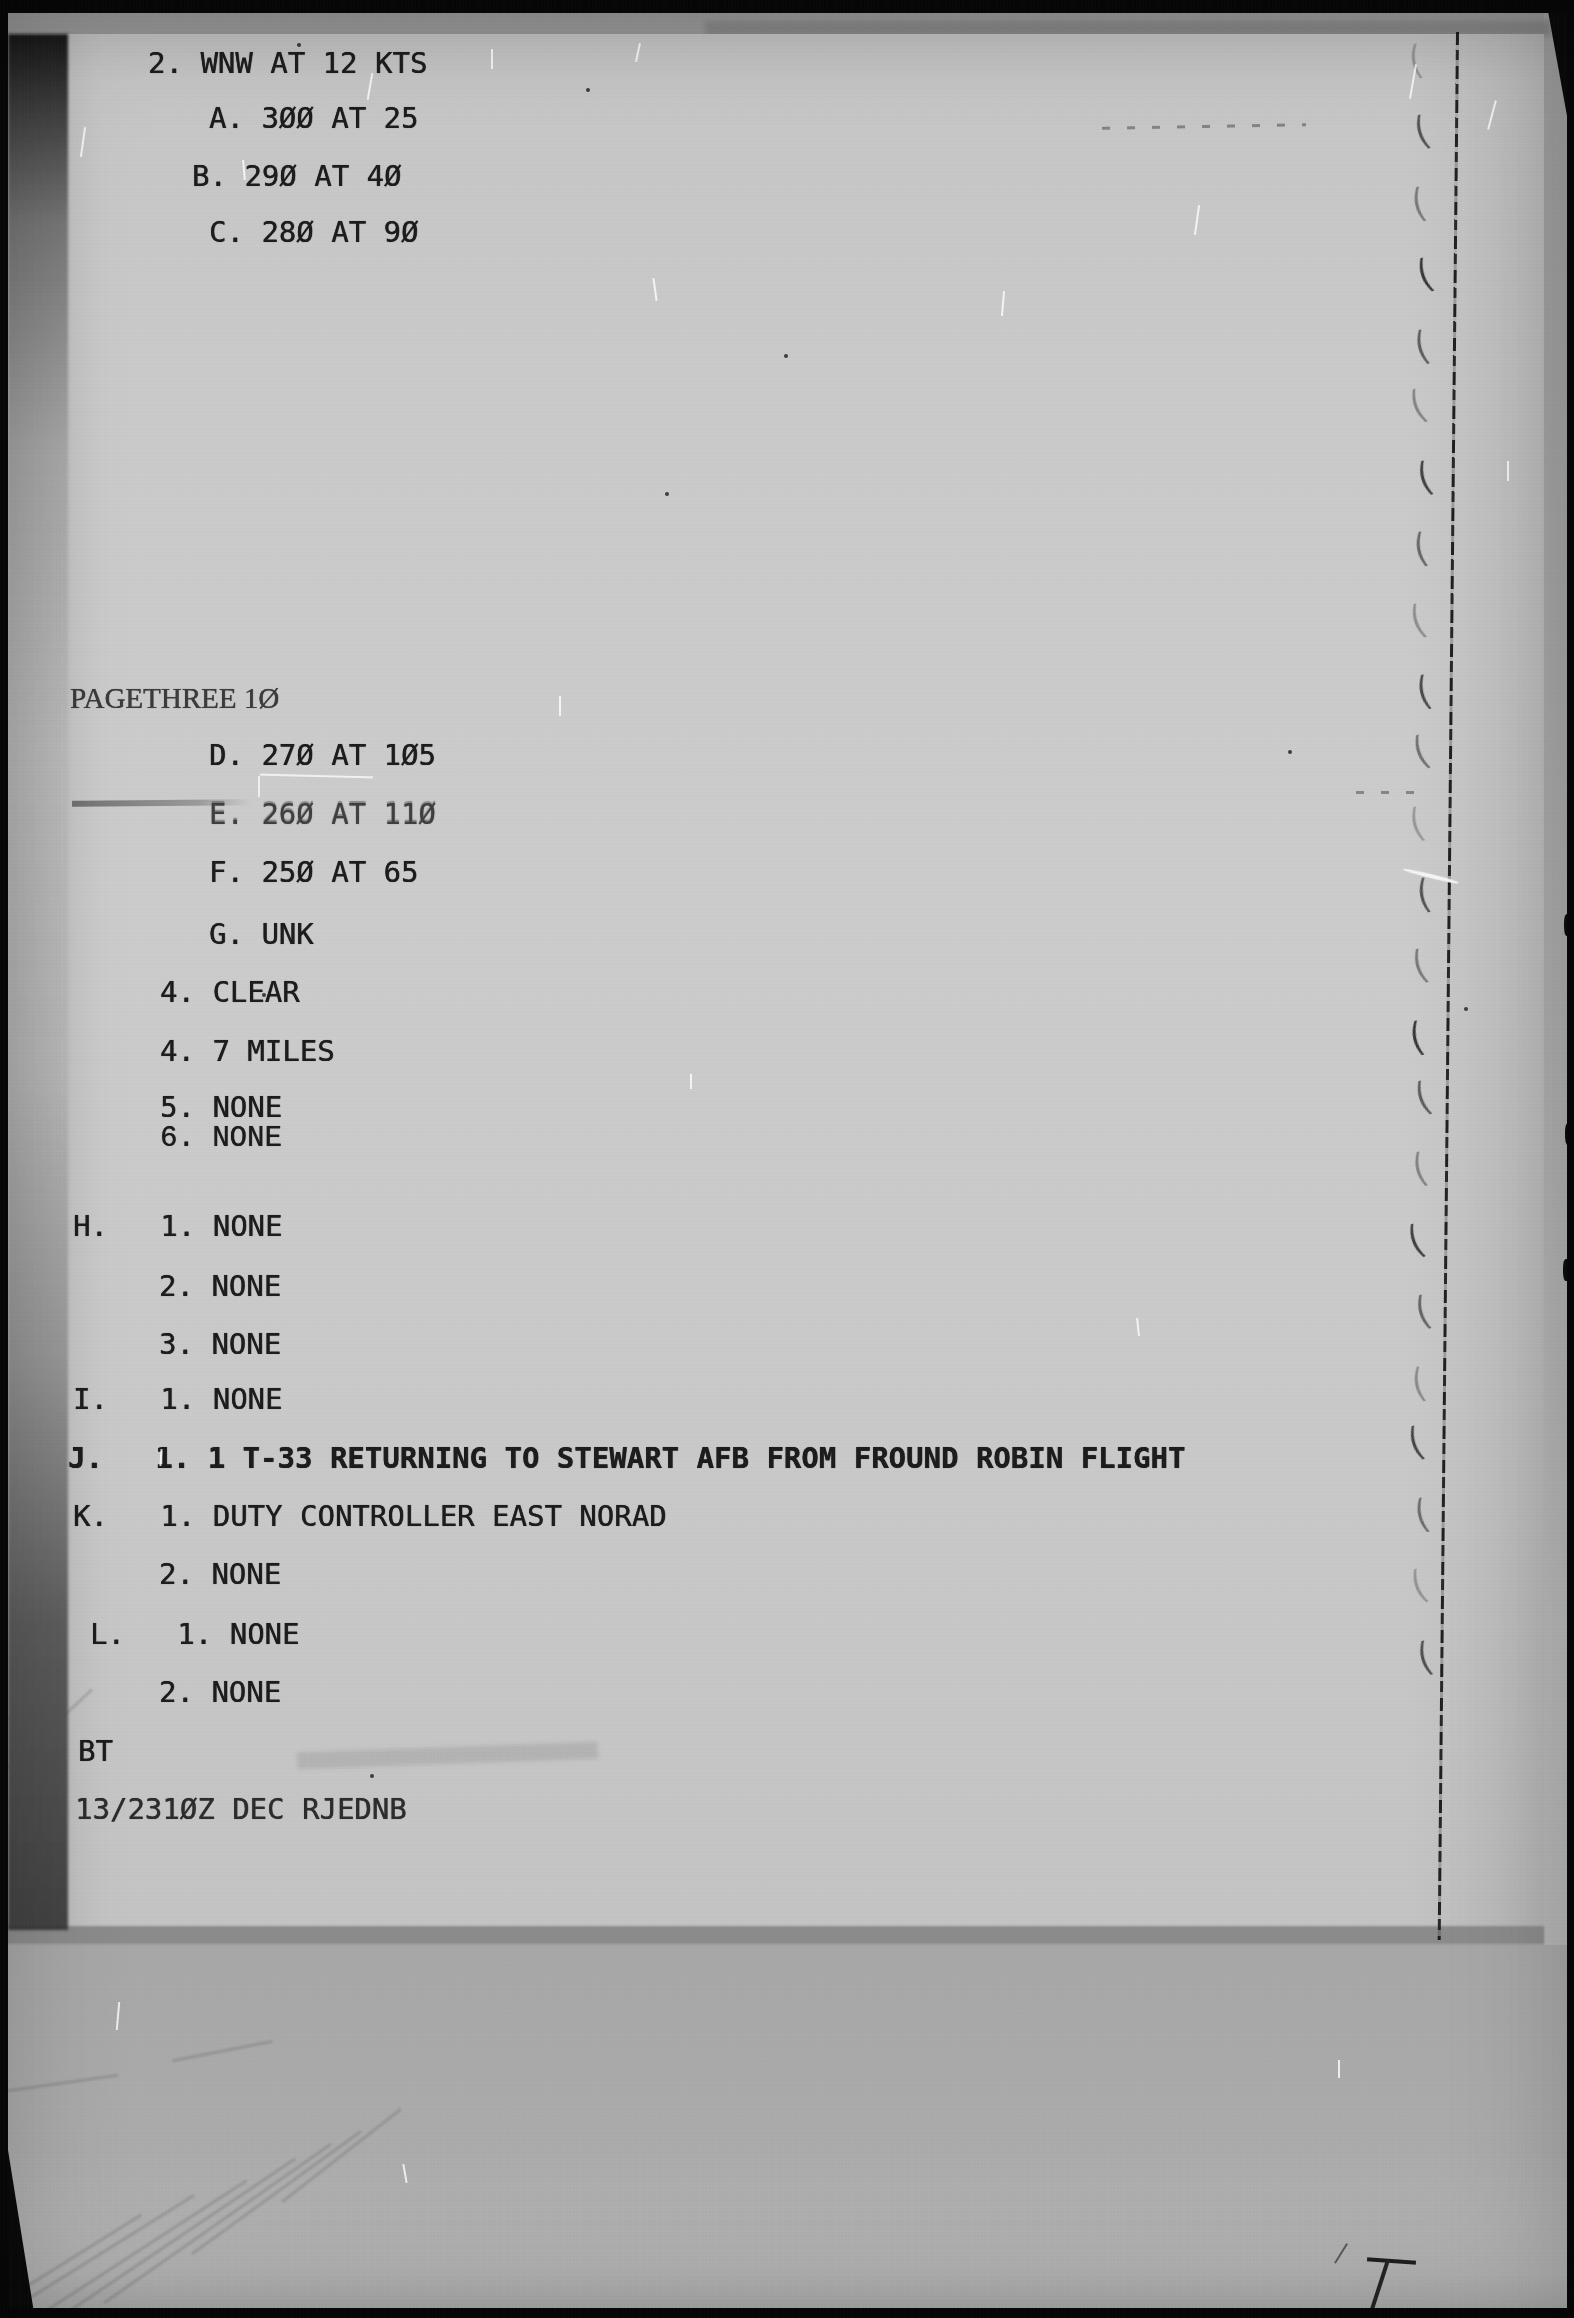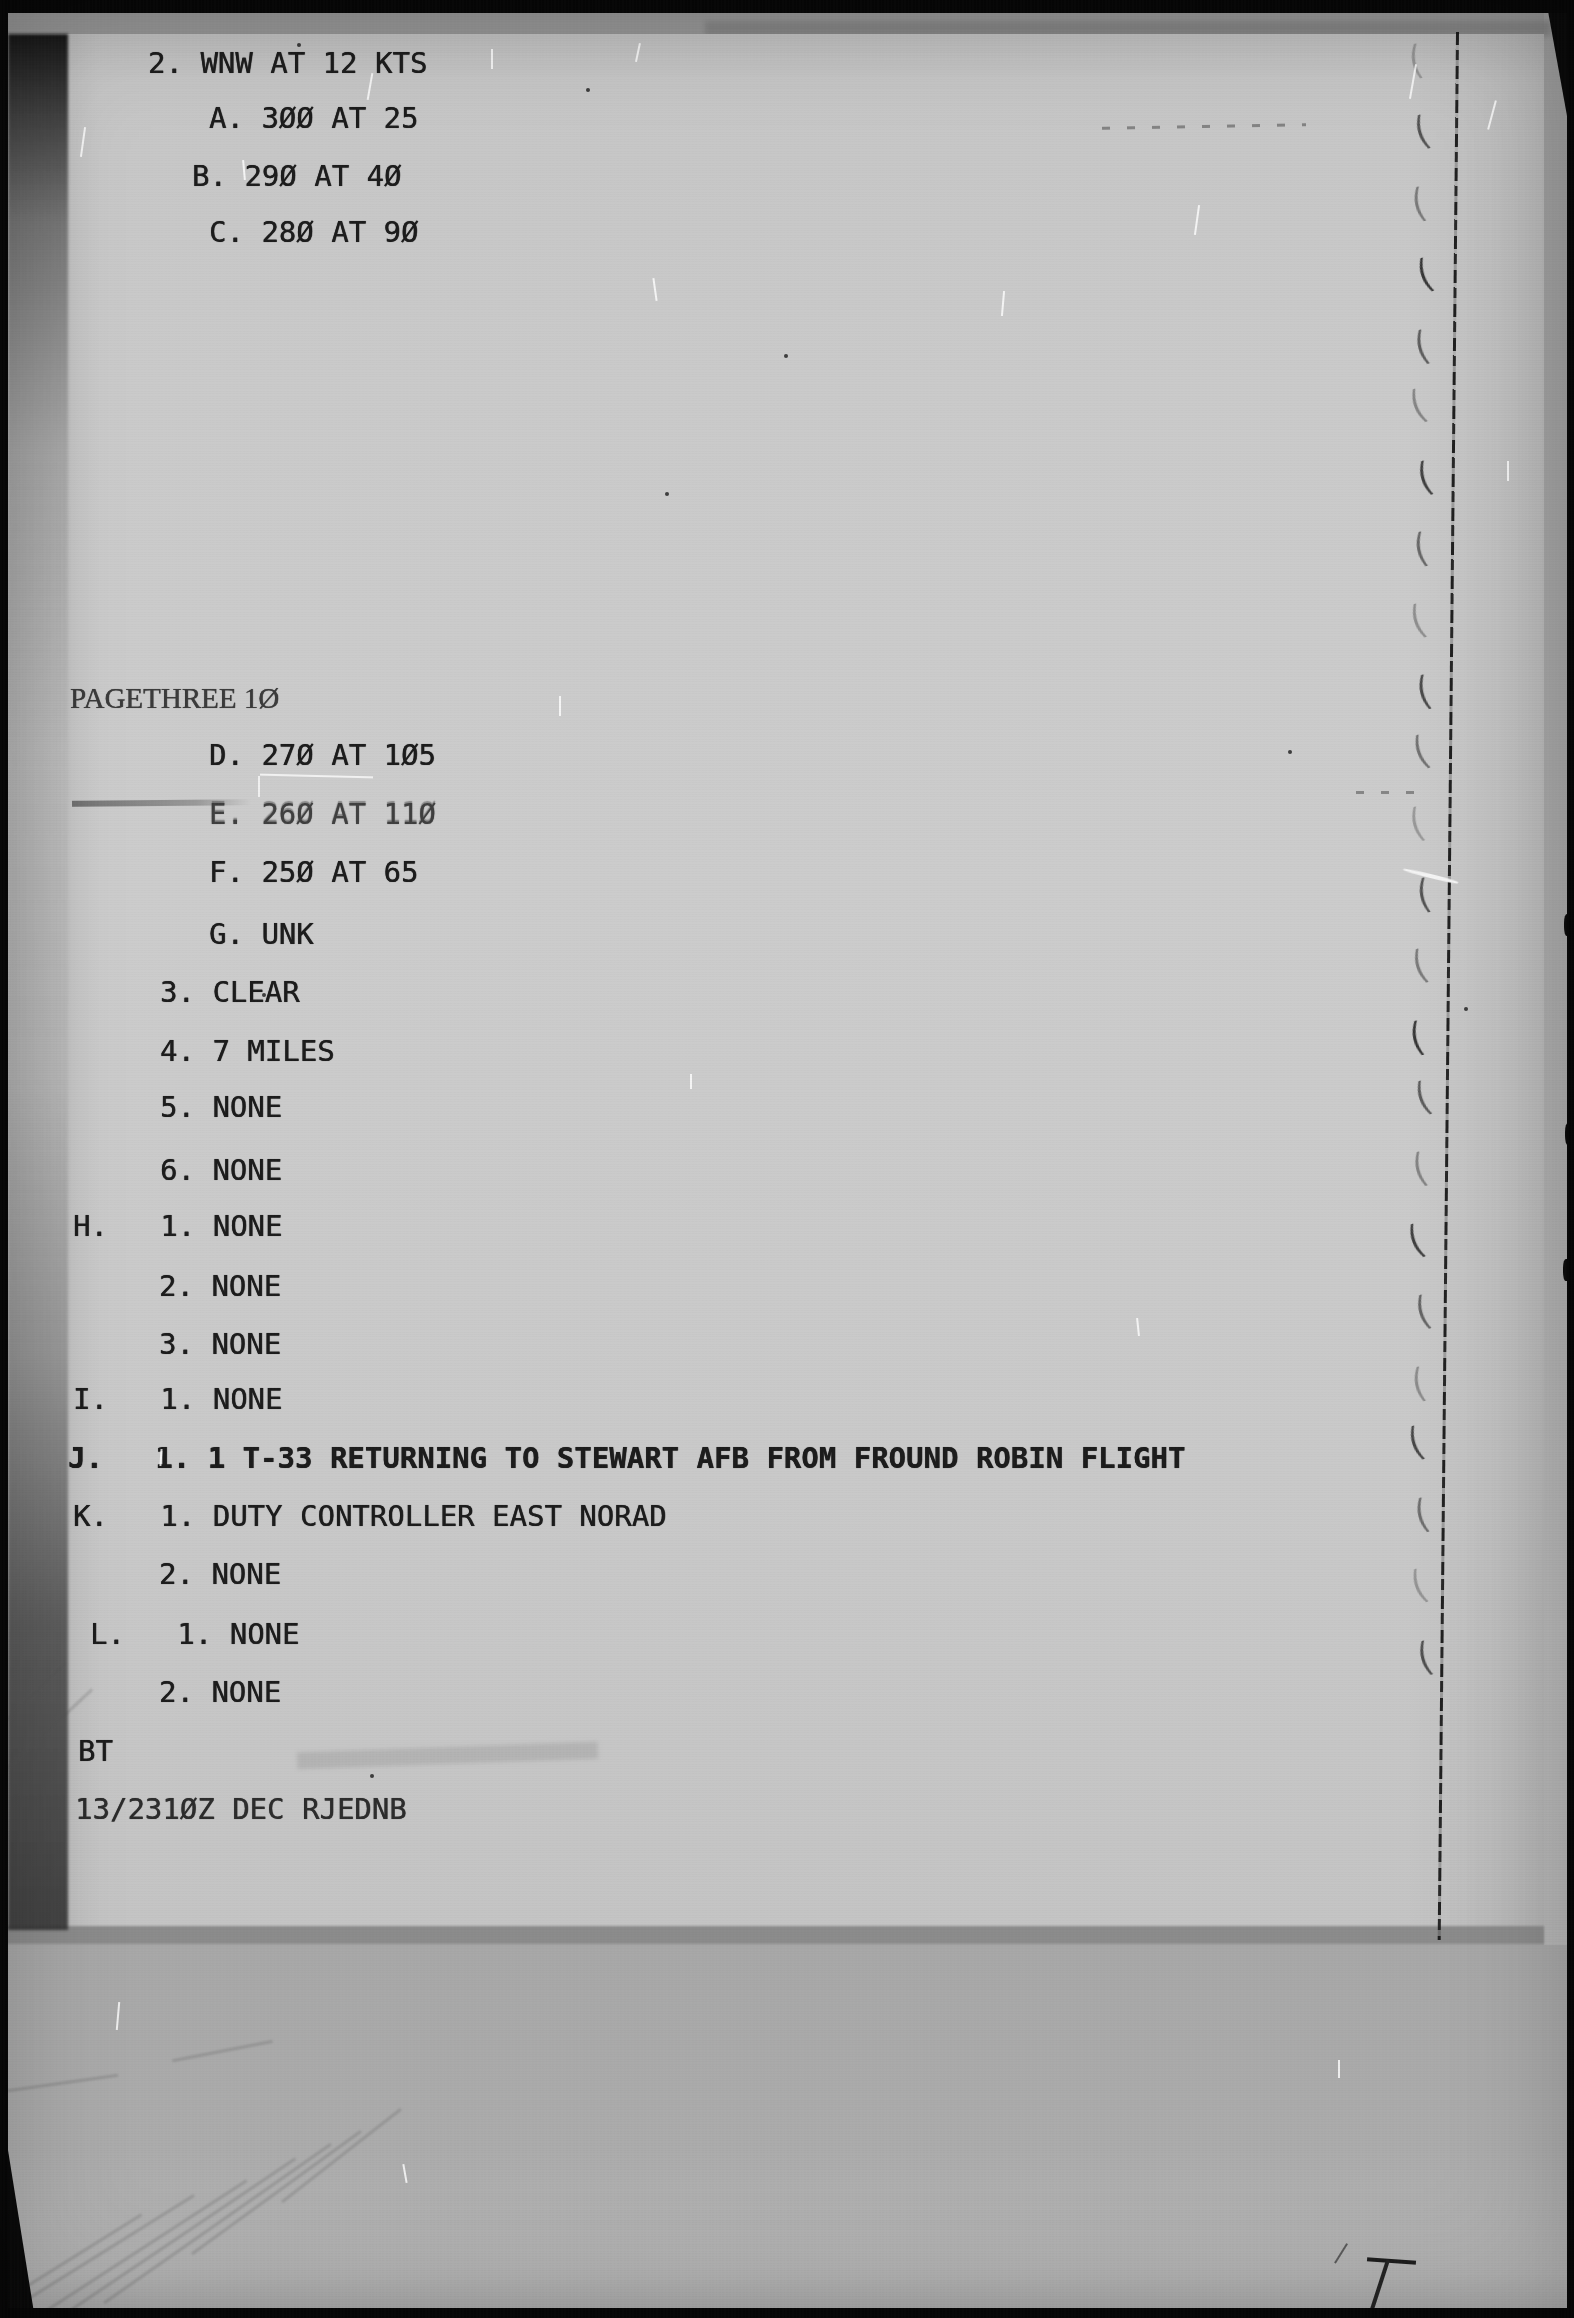--- a/index.html
+++ b/index.html
@@ -104,24 +104,24 @@
   <div id="typed-layer">
       <div class="typed-line" style="left: 148px; top: 49px;">2. WNW AT 12 KTS</div>
       <div class="typed-line" style="left: 209px; top: 104px;">A. 3ØØ AT 25</div>
       <div class="typed-line" style="left: 192px; top: 162px;">B. 29Ø AT 4Ø</div>
       <div class="typed-line" style="left: 209px; top: 218px;">C. 28Ø AT 9Ø</div>
       <div class="typed-line" style="left: 70px; top: 684px; font-family: Liberation Serif, serif;">PAGETHREE 1Ø</div>
       <div class="typed-line" style="left: 209px; top: 741px;">D. 27Ø AT 1Ø5</div>
       <div class="typed-line" style="left: 209px; top: 800px;">E. 26Ø AT 11Ø</div>
       <div class="typed-line" style="left: 209px; top: 858px;">F. 25Ø AT 65</div>
       <div class="typed-line" style="left: 209px; top: 920px;">G. UNK</div>
-      <div class="typed-line" style="left: 160px; top: 978px;">3. CLEAR</div>
+      <div class="typed-line" style="left: 160px; top: 978px;">4. CLEAR</div>
       <div class="typed-line" style="left: 160px; top: 1037px; text-align: center;">4. 7 MILES</div>
       <div class="typed-line" style="left: 160px; top: 1093px;">5. NONE</div>
-      <div class="typed-line" style="left: 160px; top: 1156px;">6. NONE</div>
+      <div class="typed-line" style="left: 160px; top: 1124px; font-family: Liberation Mono, monospace;">6. NONE</div>
       <div class="typed-line" style="left: 73px; top: 1212px;">H.   1. NONE</div>
       <div class="typed-line" style="left: 159px; top: 1272px;">2. NONE</div>
       <div class="typed-line" style="left: 159px; top: 1330px;">3. NONE</div>
       <div class="typed-line" style="left: 73px; top: 1385px;">I.   1. NONE</div>
       <div class="typed-line" style="left: 68px; top: 1444px; font-weight: bold;">J.   1. 1 T-33 RETURNING TO STEWART AFB FROM FROUND ROBIN FLIGHT</div>
       <div class="typed-line" style="left: 73px; top: 1502px;">K.   1. DUTY CONTROLLER EAST NORAD</div>
       <div class="typed-line" style="left: 159px; top: 1560px;">2. NONE</div>
       <div class="typed-line" style="left: 90px; top: 1620px;">L.   1. NONE</div>
       <div class="typed-line" style="left: 159px; top: 1678px;">2. NONE</div>
       <div class="typed-line" style="left: 78px; top: 1737px;">BT</div>

